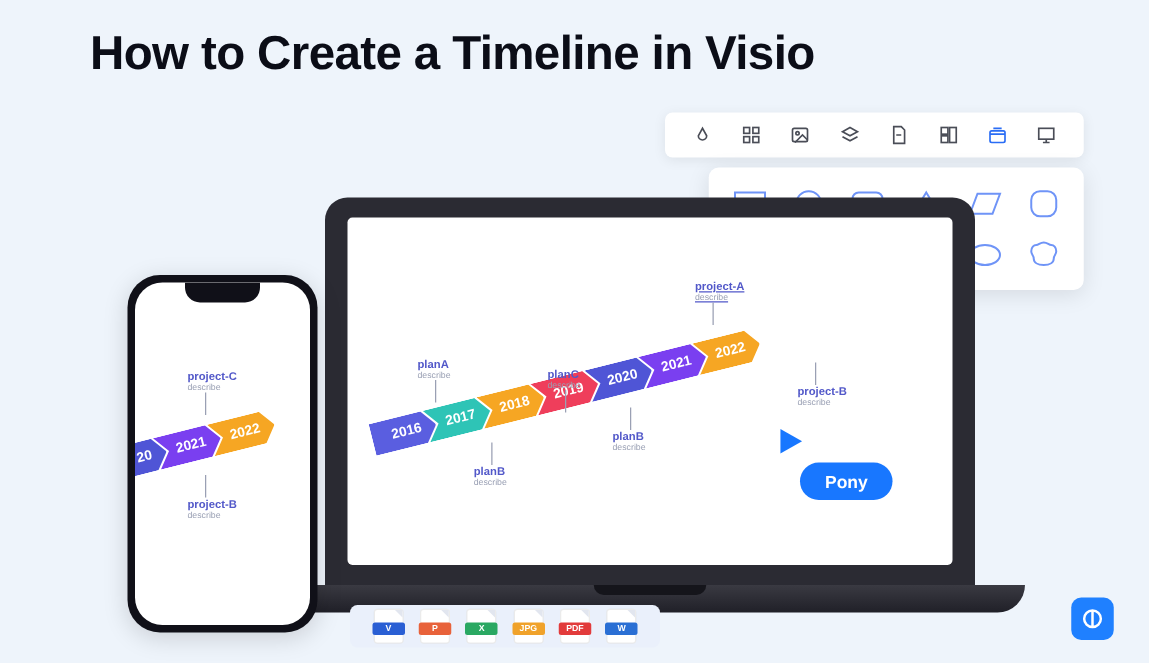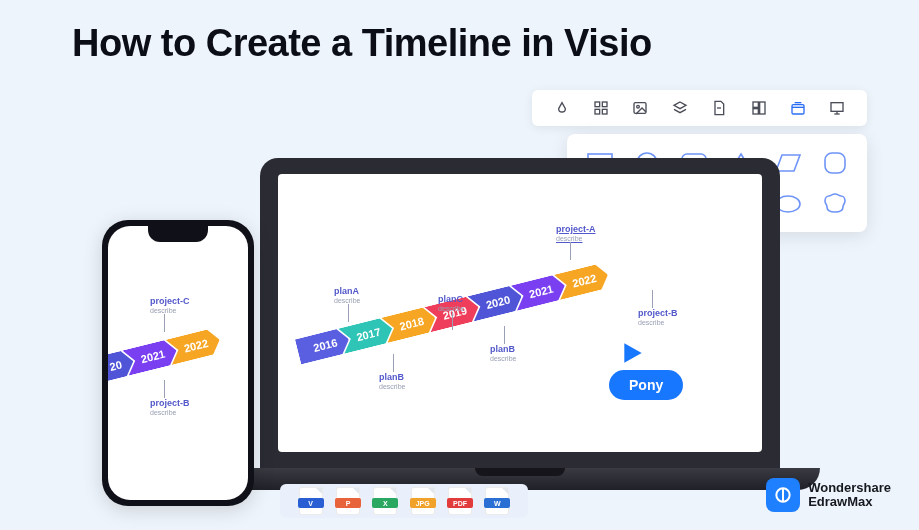--- a/index.html
+++ b/index.html
@@ -83,21 +83,21 @@
   .callout { position:absolute; font-size:9px; font-weight:700; color:#5258c9; }
   .callout .sub { display:block; font-weight:400; color:#9aa0b4; font-size:7px; margin-top:1px;}
   .callout.up::after, .callout.down::after {
     content:""; position:absolute; left:14px; width:1px; background:#9aa0b4;
   }
   .callout.up::after { top:100%; height:18px; }
   .callout.down::after { bottom:100%; height:18px; }
   
   .cursor-play { position:absolute; left:620px; top:340px; }
   .cursor-play svg { display:block; }
-  .pony { position:absolute; left:609px; top:370px; background:#1877ff; color:#fff;
+  .pony { position:absolute; left:640px; top:370px; background:#1877ff; color:#fff;
     font-size:14px; font-weight:600; padding:7px 20px; border-radius:22px; }
   
   .export-bar { position:absolute; left:280px; top:484px; width:248px; height:34px;
     background:#eaf0fb; border-radius:6px; display:flex; align-items:center;
     justify-content:space-around; padding:0 12px; }
   .file-badge { width:24px; height:28px; border-radius:3px 3px 3px 3px;
     background:#fff; border:1px solid rgba(0,0,0,.08); position:relative;
     display:flex; align-items:center; justify-content:center; font-size:7px;
     font-weight:800; color:#fff; }
   .file-badge::before { content:""; position:absolute; top:0; right:0;
@@ -301,17 +301,13 @@
     </div>
 </div>
 
 <div class="brand">
   <div class="brand-badge">
     <svg width="20" height="20" viewBox="0 0 24 24" fill="none" stroke="#fff" stroke-width="2.4">
         <circle cx="12" cy="12" r="8"></circle>
         <path d="M12 4v16"></path>
       </svg>
   </div>
-  <div class="brand-text">
-    <div>Wondershare</div>
-    <div>EdrawMax</div>
-  </div>
 </div>
 
 </body></html>

